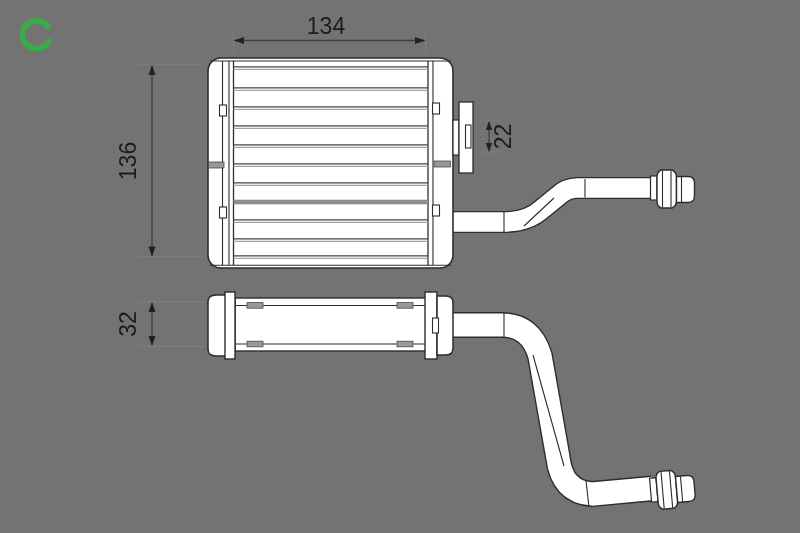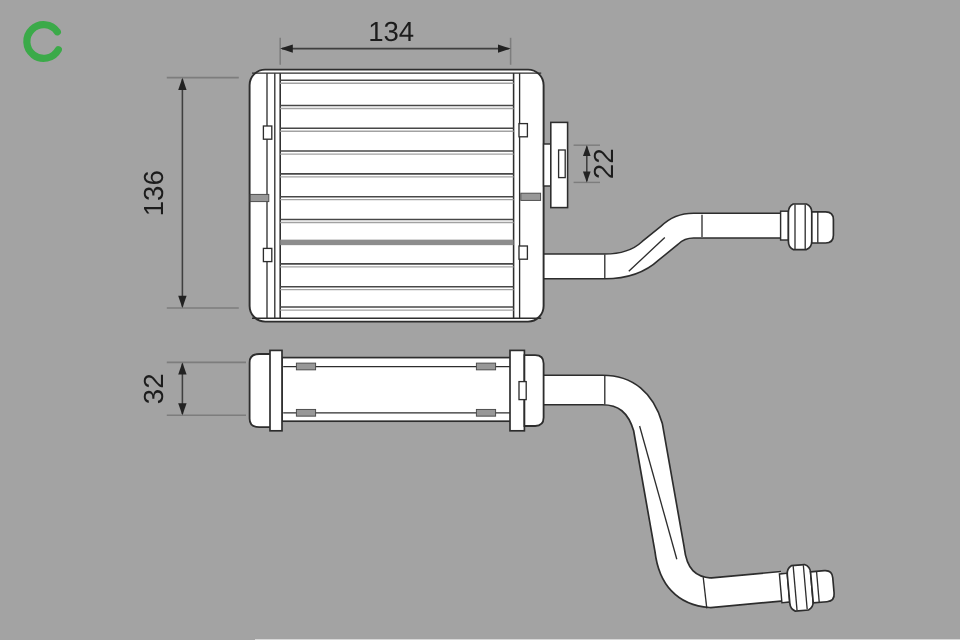--- a/index.html
+++ b/index.html
@@ -1,19 +1,19 @@
 <!DOCTYPE html>
 <html><head>
 <meta charset="utf-8">
 <style>
   html,body{margin:0;padding:0;background:#ffffff;}
   #canvas{
     position:relative;
     width:800px;height:533px;
-    background:#a3a3a3;
+    background:#737373;
     font-family:"Liberation Sans", sans-serif;
     overflow:hidden;
   }
   svg text{
     font-family:"Liberation Sans", sans-serif;
     fill:#1c1c1c;
   }
   .dim-text{font-size:23px;}
 </style>
 </head>

